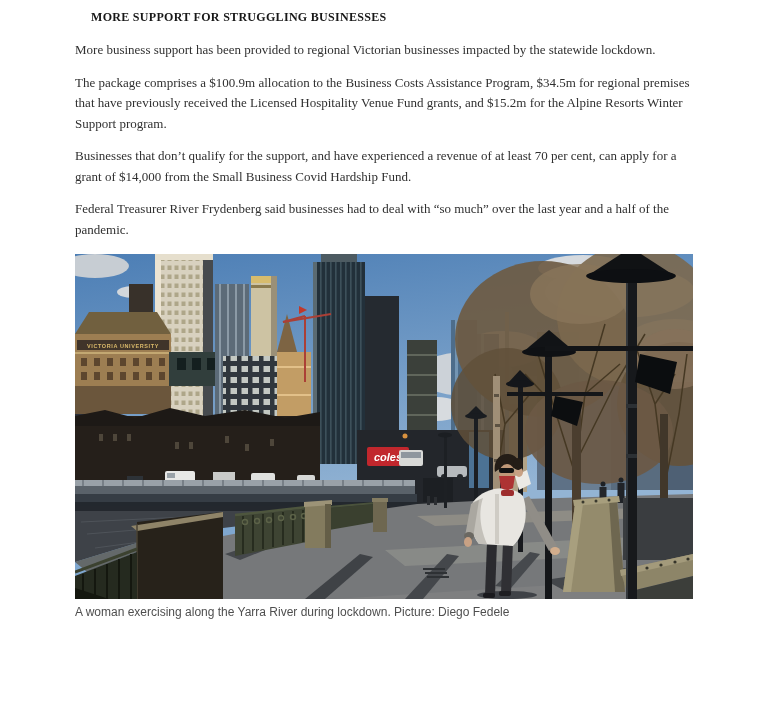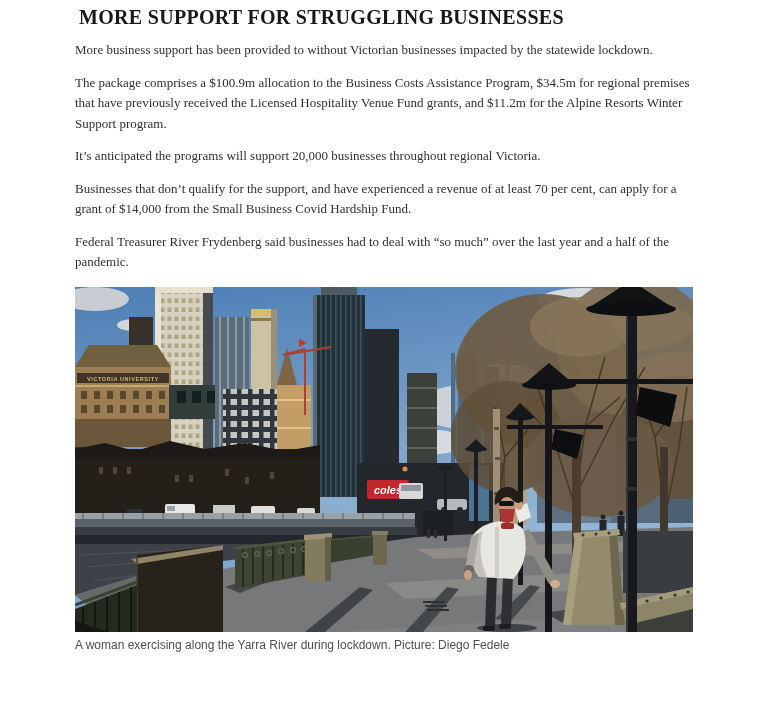--- a/index.html
+++ b/index.html
@@ -1,36 +1,35 @@
 <!DOCTYPE html>
 <html><head>
 <meta charset="utf-8">
 <style>
   html,body{margin:0;padding:0;background:#ffffff;}
   body{width:764px;height:702px;overflow:hidden;font-family:"Liberation Serif",serif;}
   .article{padding:6px 71px 0 75px;}
-  .headline{font-size:20px;line-height:22px;font-weight:700;color:#181818;
-    letter-spacing:.3px;margin:0 0 12px 4px;font-family:"Liberation Serif",serif;}
+  .headline{font-size:12px;line-height:22px;font-weight:700;color:#181818;
+    letter-spacing:.3px;margin:0 0 12px 16px;font-family:"Liberation Serif",serif;}
   .para{font-size:13px;line-height:20.5px;color:#303030;margin:0 0 12px 0;}
   figure{margin:14px 0 0 0;width:618px;}
   .photo{display:block;width:618px;height:345px;background:#7fa7cf;}
   figcaption{font-family:"Liberation Sans",sans-serif;font-size:12px;line-height:15px;
     color:#4f4f4f;padding-top:6px;}
   svg text{font-family:"Liberation Sans",sans-serif;}
   .coles-text{font-style:italic;font-weight:bold;font-size:11px;fill:#ffffff;}
   .vu-text{font-size:5.5px;fill:#d9b96a;letter-spacing:.6px;font-weight:bold;}
 </style>
 </head>
 <body>
 
 <div class="article">
   <h1 class="headline">MORE SUPPORT FOR STRUGGLING BUSINESSES</h1>
-  <p class="para">More business support has been provided to without Victorian businesses impacted by the statewide lockdown.</p>
-  <p class="para">The package comprises a $100.9m allocation to the Business Costs Assistance Program, $34.5m for regional premises that have previously received the Licensed Hospitality Venue Fund grants, and $11.2m for the Alpine Resorts Winter Support program.</p>
-  <p class="para">It’s anticipated the programs will support 20,000 businesses throughout regional Victoria.</p>
+  <p class="para">More business support has been provided to regional Victorian businesses impacted by the statewide lockdown.</p>
+  <p class="para">The package comprises a $100.9m allocation to the Business Costs Assistance Program, $34.5m for regional premises that have previously received the Licensed Hospitality Venue Fund grants, and $15.2m for the Alpine Resorts Winter Support program.</p>
   <p class="para">Businesses that don’t qualify for the support, and have experienced a revenue of at least 70 per cent, can apply for a grant of $14,000 from the Small Business Covid Hardship Fund.</p>
   <p class="para">Federal Treasurer River Frydenberg said businesses had to deal with “so much” over the last year and a half of the pandemic.</p>
 
   <figure>
     <svg class="photo" viewBox="0 0 618 345" preserveAspectRatio="none" xmlns="http://www.w3.org/2000/svg">
       <defs>
         <linearGradient id="skyG" x1="0" y1="0" x2="0.3" y2="1">
           <stop offset="0" stop-color="#4c7eb5"></stop>
             <stop offset="1" stop-color="#93b4d4"></stop>
         </linearGradient>

